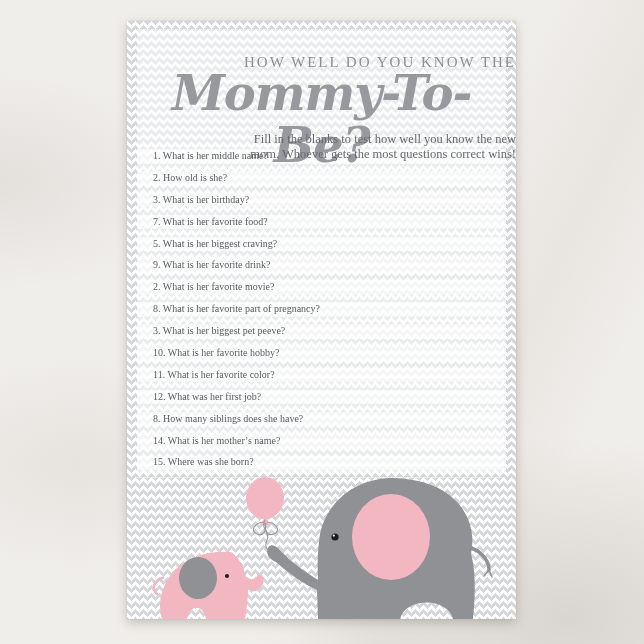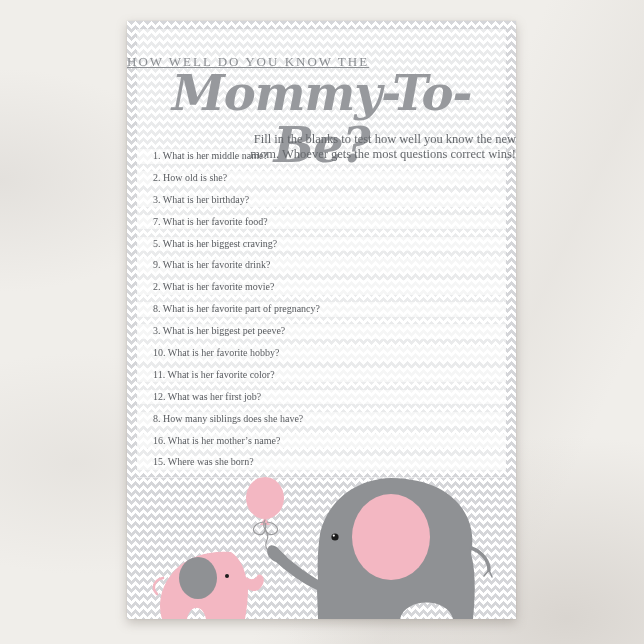--- a/index.html
+++ b/index.html
@@ -29,22 +29,22 @@
     position:absolute;left:10px;top:8px;width:369px;height:444px;
     background:rgba(255,255,255,0.50);
   }
   .row-stripes{
     position:absolute;left:10px;top:128px;width:369px;height:329px;
     background:repeating-linear-gradient(to bottom,
       rgba(255,255,255,0.55) 0px, rgba(255,255,255,0.55) 14.5px,
       rgba(255,255,255,0) 14.5px, rgba(255,255,255,0) 21.9px);
   }
   .eyebrow{
-    position:absolute;left:0;top:33px;width:100%;text-align:left;
-    font-size:13px;letter-spacing:2px;color:#8c8f93;white-space:nowrap;text-decoration:underline;
+    position:absolute;left:0;top:33px;width:100%;text-align:right;
+    font-size:15px;letter-spacing:2px;color:#8c8f93;white-space:nowrap;
   }
   .script-title{
     position:absolute;left:0;top:46px;width:100%;text-align:center;
     font-family:"DejaVu Serif", serif;font-style:italic;font-weight:bold;
     font-size:48px;line-height:52px;color:#97999d;letter-spacing:-1px;
   }
   .intro{
     position:absolute;left:0;top:111px;width:100%;text-align:right;
     font-size:12.5px;line-height:14.8px;color:#66696d;
   }
@@ -77,21 +77,21 @@
     <div>7. What is her favorite food?</div>
     <div>5. What is her biggest craving?</div>
     <div>9. What is her favorite drink?</div>
     <div>2. What is her favorite movie?</div>
     <div>8. What is her favorite part of pregnancy?</div>
     <div>3. What is her biggest pet peeve?</div>
     <div>10. What is her favorite hobby?</div>
     <div>11. What is her favorite color?</div>
     <div>12. What was her first job?</div>
     <div>8. How many siblings does she have?</div>
-    <div>16. What is her mother’s name?</div>
+    <div>14. What is her mother’s name?</div>
     <div>15. Where was she born?</div>
   </div>
 
   <svg class="illustration" viewBox="0 0 389 169" xmlns="http://www.w3.org/2000/svg">
 
     <g>
       <ellipse cx="138" cy="48" rx="19" ry="21" fill="#f3b7c2"></ellipse>
       <path d="M138,67 l-5,8 h10 z" fill="#f3b7c2"></path>
       <path d="M137,72 C 127,73 123,81 130,84 C 137,87 140,79 138,73" stroke="#9b9b9d" stroke-width="1.2" fill="none"></path>
       <path d="M140,72 C 150,73 154,81 147,84 C 140,87 137,79 139,73" stroke="#9b9b9d" stroke-width="1.2" fill="none"></path>

